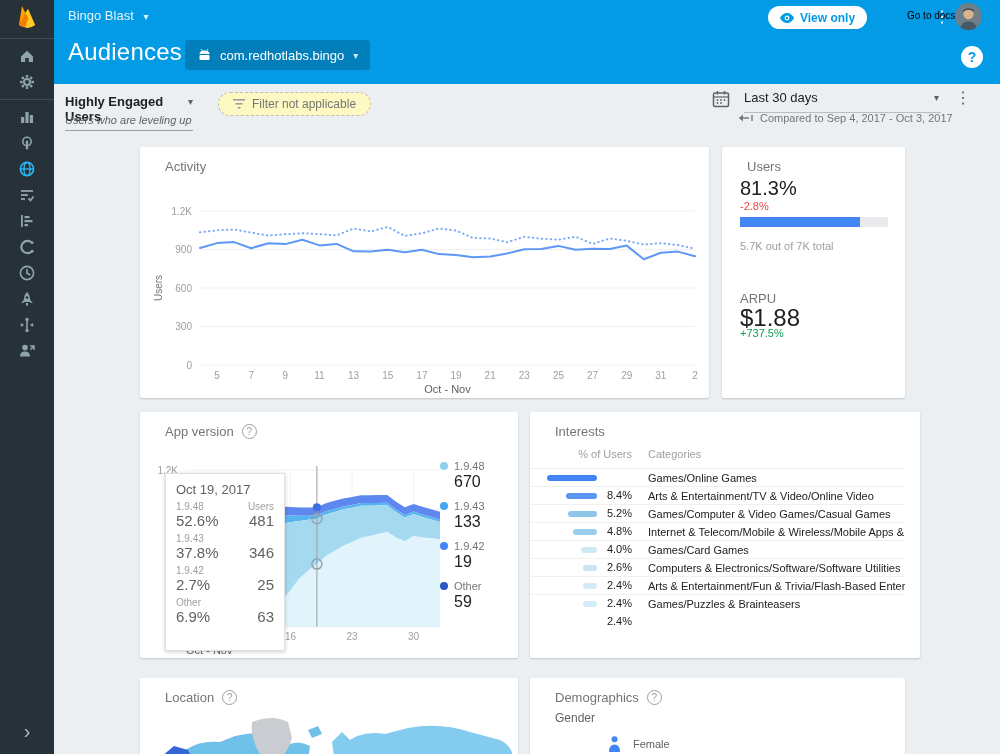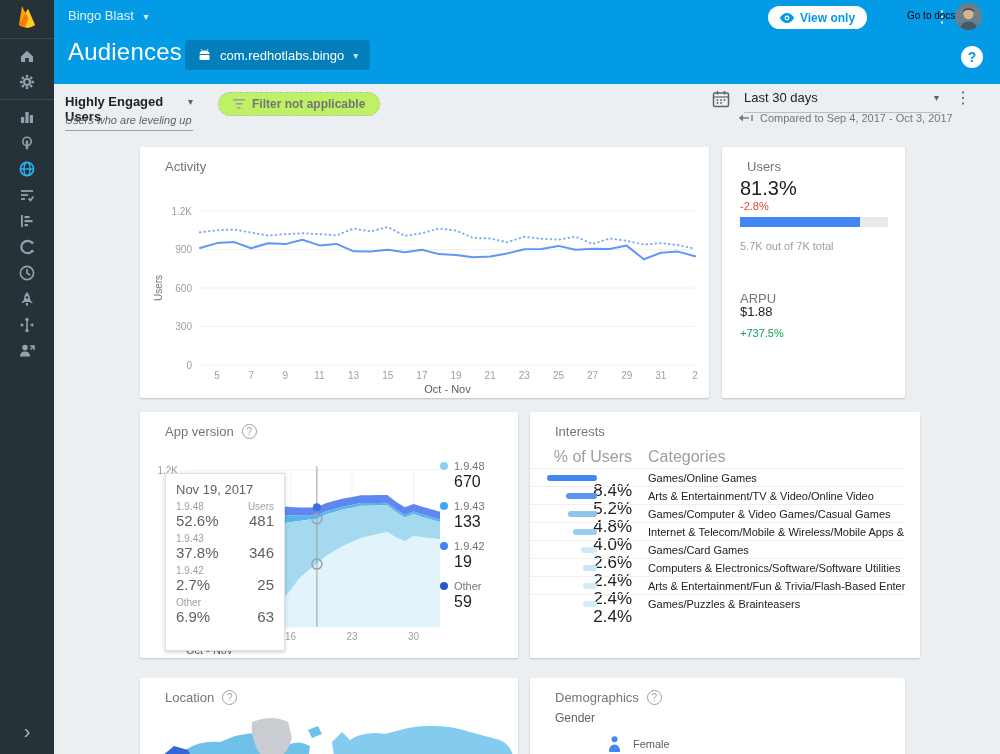--- a/index.html
+++ b/index.html
@@ -38,22 +38,22 @@
     justify-content:center; cursor:pointer; }
 
   
   #filterbar { position:absolute; left:54px; top:84px; width:946px; height:63px; z-index:10; }
   #audience-select { position:absolute; left:11px; top:10px; width:128px; cursor:pointer; }
   #audience-select .val { font-size:13px; font-weight:bold; color:#212121; }
   #audience-select .caret { position:absolute; right:0; top:2px; font-size:10px; color:#616161; }
   #audience-select .line { border-bottom:1px solid #9e9e9e; margin-top:6px; }
   #audience-desc { position:absolute; left:11px; top:30px; font-size:11px; font-style:italic; color:#616161; }
   #filter-chip { position:absolute; left:164px; top:8px; height:24px; border:1px dashed #bdbdbd;
-    border-radius:13px; background:#bef264; color:#757575; font-size:12px; display:flex;
-    align-items:center; padding:0 14px; cursor:default;font-weight:bold; }
+    border-radius:13px; background:#fef9c3; color:#757575; font-size:12px; display:flex;
+    align-items:center; padding:0 14px; cursor:default; }
   #filter-chip svg { margin-right:7px; }
   #date-cal { position:absolute; left:658px; top:6px; color:#616161; }
   #date-select { position:absolute; left:690px; top:6px; width:197px; cursor:pointer; }
   #date-select .val { font-size:13px; color:#212121; }
   #date-select .caret { position:absolute; right:2px; top:2px; font-size:10px; color:#616161; }
   #date-select .line { border-bottom:1px solid #bdbdbd; margin-top:7px; }
   #compare-row { position:absolute; left:684px; top:28px; display:flex; align-items:center; color:#757575; }
   #compare-row .txt { font-size:11px; margin-left:7px; }
   #filter-kebab { position:absolute; left:901px; top:6px; color:#616161; font-size:16px; cursor:pointer; }
 
@@ -72,47 +72,47 @@
 
   #activity-svg { position:absolute; left:8px; top:53px; }
 
   
   #card-users .big { position:absolute; left:18px; top:30px; font-size:20px; color:#212121; }
   #card-users .delta-neg { position:absolute; left:18px; top:53px; font-size:11px; color:#e8453c; }
   #users-progress { position:absolute; left:18px; top:70px; width:148px; height:10px; background:#e8eaed; }
   #users-progress .fill { height:10px; background:#4285f4; }
   #card-users .detail { position:absolute; left:18px; top:93px; font-size:11px; color:#9e9e9e; }
   #card-users .arpu-label { position:absolute; left:18px; top:144px; font-size:13px; color:#757575; }
-  #card-users .arpu-val { position:absolute; left:18px; top:157px; font-size:13px; color:#212121; }
+  #card-users .arpu-val { position:absolute; left:18px; top:157px; font-size:24px; color:#212121; }
   #card-users .delta-pos { position:absolute; left:18px; top:180px; font-size:11px; color:#0f9d58; }
 
   
   #appver-svg { position:absolute; left:0; top:0; }
   #appver-tooltip { position:absolute; left:25px; top:61px; width:120px; height:178px; background:#fff;
     border:1px solid #e0e0e0; box-shadow:0 1px 4px rgba(0,0,0,0.2); padding:8px 10px; z-index:5; }
   #appver-tooltip .tt-date { font-size:13px; color:#616161; margin-bottom:2px; }
   .tt-row { margin-top:4px; }
   .tt-head { display:flex; justify-content:space-between; font-size:10px; color:#9e9e9e; }
   .tt-vals { display:flex; justify-content:space-between; font-size:15px; color:#616161; }
   .tt-vals .u { color:#616161; }
   #appver-legend { position:absolute; left:300px; top:48px; width:74px; }
   .lg-item { margin-bottom:9px; }
   .lg-line { display:flex; align-items:center; }
   .lg-dot { width:8px; height:8px; border-radius:50%; margin-right:6px; flex:none; }
   .lg-name { font-size:11px; color:#757575; }
   .lg-val { font-size:16px; color:#212121; margin-left:14px; margin-top:1px; }
 
   
   #interests-table { position:absolute; left:0; top:30px; width:375px; }
-  .int-head { position:relative; height:26px; font-size:16px; color:#9e9e9e; }
+  .int-head { position:relative; height:26px; font-size:11px; color:#9e9e9e; }
   .int-head .c1 { position:absolute; right:273px; top:6px; }
   .int-head .c2 { position:absolute; left:118px; top:6px; }
   .int-row { position:relative; height:18px; border-top:1px solid #f0f0f0; }
   .int-bar { position:absolute; top:6px; height:6px; border-radius:3px; }
-  .int-pct { position:absolute; right:273px; top:12px; font-size:17px; color:#212121; }
+  .int-pct { position:absolute; right:273px; top:20px; font-size:11px; color:#212121; }
   .int-cat { position:absolute; left:118px; top:3px; right:0; font-size:11px; color:#212121;
     white-space:nowrap; overflow:hidden; }
 
   
   #location-map { position:absolute; left:0; top:24px; }
   #demo-gender-label { position:absolute; left:25px; top:33px; font-size:12px; color:#616161; }
   #demo-female { position:absolute; left:78px; top:58px; display:flex; align-items:center; }
   #demo-female .txt { font-size:11px; color:#616161; margin-left:12px; }
 
   svg text { font-family:"Liberation Sans", sans-serif; }
@@ -386,21 +386,21 @@
       <path d="M45.0 95.9 L53.8 96.3 L62.6 96.1 L71.4 95.8 L80.2 95.2 L89.0 94.4 L97.8 93.1 L106.6 92.4 L115.3 92.4 L124.1 92.5 L132.9 93.5 L141.7 94.6 L150.5 94.9 L159.3 95.5 L168.1 95.5 L176.9 95.3 L185.7 91.2 L194.5 88.7 L203.3 86.4 L212.1 85.0 L220.9 83.3 L229.7 83.3 L238.4 83.1 L247.2 83.0 L256.0 89.8 L264.8 95.3 L273.6 91.9 L282.4 94.8 L291.2 97.3 L300.0 99.7 L300.0 107.5 L291.2 105.0 L282.4 102.5 L273.6 99.6 L264.8 103.0 L256.0 97.6 L247.2 90.8 L238.4 91.0 L229.7 91.1 L220.9 91.1 L212.1 92.9 L203.3 94.4 L194.5 96.9 L185.7 99.3 L176.9 103.5 L168.1 103.8 L159.3 103.8 L150.5 103.3 L141.7 103.0 L132.9 102.0 L124.1 101.2 L115.3 101.2 L106.6 101.3 L97.8 102.1 L89.0 103.5 L80.2 104.4 L71.4 105.2 L62.6 105.6 L53.8 106.0 L45.0 105.8 Z" fill="#5e88ef"></path>
       <path d="M45.0 105.8 L53.8 106.0 L62.6 105.6 L71.4 105.2 L80.2 104.4 L89.0 103.5 L97.8 102.1 L106.6 101.3 L115.3 101.2 L124.1 101.2 L132.9 102.0 L141.7 103.0 L150.5 103.3 L159.3 103.8 L168.1 103.8 L176.9 103.5 L185.7 99.3 L194.5 96.9 L203.3 94.4 L212.1 92.9 L220.9 91.1 L229.7 91.1 L238.4 91.0 L247.2 90.8 L256.0 97.6 L264.8 103.0 L273.6 99.6 L282.4 102.5 L291.2 105.0 L300.0 107.5 L300.0 109.9 L291.2 107.5 L282.4 105.0 L273.6 102.1 L264.8 105.5 L256.0 100.1 L247.2 93.3 L238.4 93.6 L229.7 93.7 L220.9 93.8 L212.1 95.7 L203.3 97.3 L194.5 99.9 L185.7 102.5 L176.9 106.8 L168.1 107.7 L159.3 109.0 L150.5 110.3 L141.7 111.6 L132.9 111.6 L124.1 111.6 L115.3 112.3 L106.6 113.0 L97.8 114.3 L89.0 116.2 L80.2 117.5 L71.4 118.8 L62.6 119.5 L53.8 120.1 L45.0 120.1 Z" fill="#57b4ef"></path>
       <path d="M45.0 120.1 L53.8 120.1 L62.6 119.5 L71.4 118.8 L80.2 117.5 L89.0 116.2 L97.8 114.3 L106.6 113.0 L115.3 112.3 L124.1 111.6 L132.9 111.6 L141.7 111.6 L150.5 110.3 L159.3 109.0 L168.1 107.7 L176.9 106.8 L185.7 102.5 L194.5 99.9 L203.3 97.3 L212.1 95.7 L220.9 93.8 L229.7 93.7 L238.4 93.6 L247.2 93.3 L256.0 100.1 L264.8 105.5 L273.6 102.1 L282.4 105.0 L291.2 107.5 L300.0 109.9 L300.0 127.3 L291.2 126.3 L282.4 125.4 L273.6 124.1 L264.8 129.3 L256.0 125.4 L247.2 120.1 L238.4 122.1 L229.7 124.1 L220.9 126.0 L212.1 130.0 L203.3 133.9 L194.5 139.1 L185.7 144.3 L176.9 152.1 L168.1 158.7 L159.3 166.6 L150.5 178.4 L141.7 188.8 L132.9 194.1 L124.1 196.7 L115.3 199.3 L106.6 201.9 L97.8 204.5 L89.0 207.2 L80.2 209.1 L71.4 211.1 L62.6 212.4 L53.8 213.7 L45.0 214.3 Z" fill="#a5d9f0"></path>
       <path d="M45.0 214.3 L53.8 213.7 L62.6 212.4 L71.4 211.1 L80.2 209.1 L89.0 207.2 L97.8 204.5 L106.6 201.9 L115.3 199.3 L124.1 196.7 L132.9 194.1 L141.7 188.8 L150.5 178.4 L159.3 166.6 L168.1 158.7 L176.9 152.1 L185.7 144.3 L194.5 139.1 L203.3 133.9 L212.1 130.0 L220.9 126.0 L229.7 124.1 L238.4 122.1 L247.2 120.1 L256.0 125.4 L264.8 129.3 L273.6 124.1 L282.4 125.4 L291.2 126.3 L300.0 127.3 L300.0 215.0 L291.2 215.0 L282.4 215.0 L273.6 215.0 L264.8 215.0 L256.0 215.0 L247.2 215.0 L238.4 215.0 L229.7 215.0 L220.9 215.0 L212.1 215.0 L203.3 215.0 L194.5 215.0 L185.7 215.0 L176.9 215.0 L168.1 215.0 L159.3 215.0 L150.5 215.0 L141.7 215.0 L132.9 215.0 L124.1 215.0 L115.3 215.0 L106.6 215.0 L97.8 215.0 L89.0 215.0 L80.2 215.0 L71.4 215.0 L62.6 215.0 L53.8 215.0 L45.0 215.0 Z" fill="#e1f4fb"></path>
       <line x1="176.89655172413794" y1="54" x2="176.89655172413794" y2="215" stroke="#9e9e9e" stroke-width="1"></line>
       <circle cx="176.89655172413794" cy="152.06916666666666" r="5" fill="none" stroke="#90a4ae" stroke-width="1.5"></circle>
       <circle cx="176.89655172413794" cy="106.80083333333333" r="5" fill="none" stroke="#90a4ae" stroke-width="1.5"></circle>
       <circle cx="176.89655172413794" cy="95.28750000000001" r="4" fill="#3d6fe0"></circle>
     </svg>
   <div id="appver-tooltip">
-    <div class="tt-date">Nov 19, 2017</div>
+    <div class="tt-date">Oct 19, 2017</div>
     <div id="tt-rows">
         <div class="tt-row">
           <div class="tt-head">
             <span>1.9.48</span>
             <span>Users</span>
           </div>
           <div class="tt-vals">
             <span>52.6%</span>
             <span class="u">481</span>
           </div>

